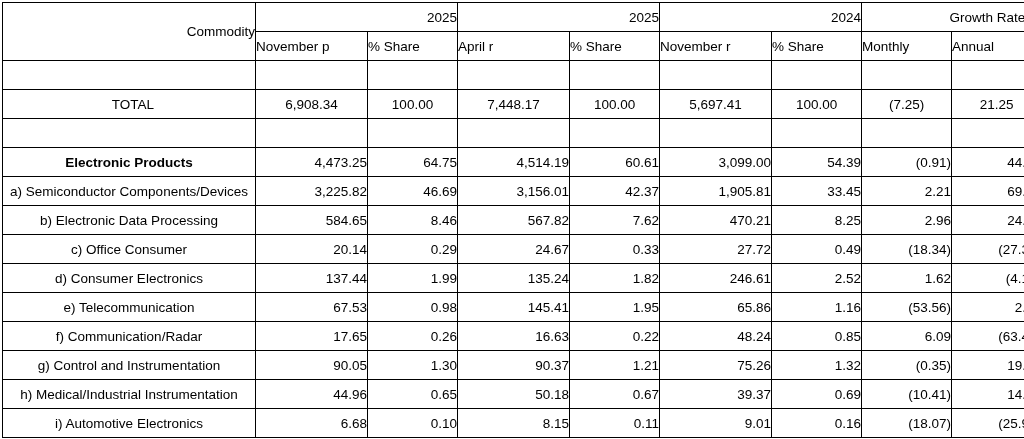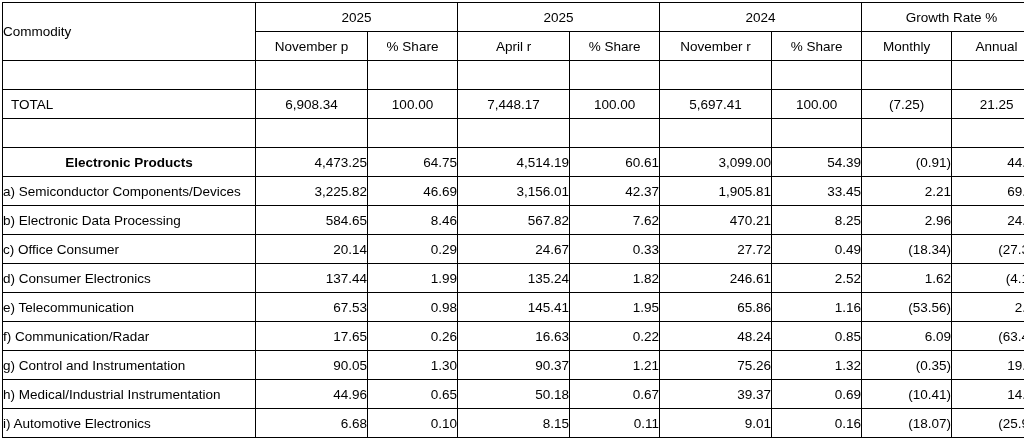--- a/index.html
+++ b/index.html
@@ -36,48 +36,48 @@
     height: 29px;
     box-sizing: border-box;
   }
   
   col.c-commodity { width: 253px; }
   col.c-val { width: 112px; }
   col.c-share { width: 90px; }
   col.c-growth { width: 90px; }
 
   .hdr-top {
-    text-align: center;
+    text-align: right;
     font-weight: bold;
     font-size: 13.5px;
     height: 25px;
   }
   .hdr-sub {
-    text-align: center;
+    text-align: left;
     font-weight: bold;
     font-size: 13.5px;
     height: 28px;
   }
   .hdr-commodity {
-    text-align: left;
+    text-align: right;
     font-weight: bold;
     font-size: 14px;
   }
   .spacer-row td { height: 22px; }
   .total-row td {
     font-weight: bold;
     height: 34px;
   }
   .label {
-    text-align: left;
+    text-align: center;
     padding-left: 6px;
     white-space: nowrap;
   }
   .label.center {
-    text-align: left;
+    text-align: center;
     padding-left: 8px;
     margin-left: 39px;
   }
   .label.indent-bold {
     font-weight: bold;
     text-align: center;
   }
   .num {
     text-align: right;
     padding-right: 8px;

